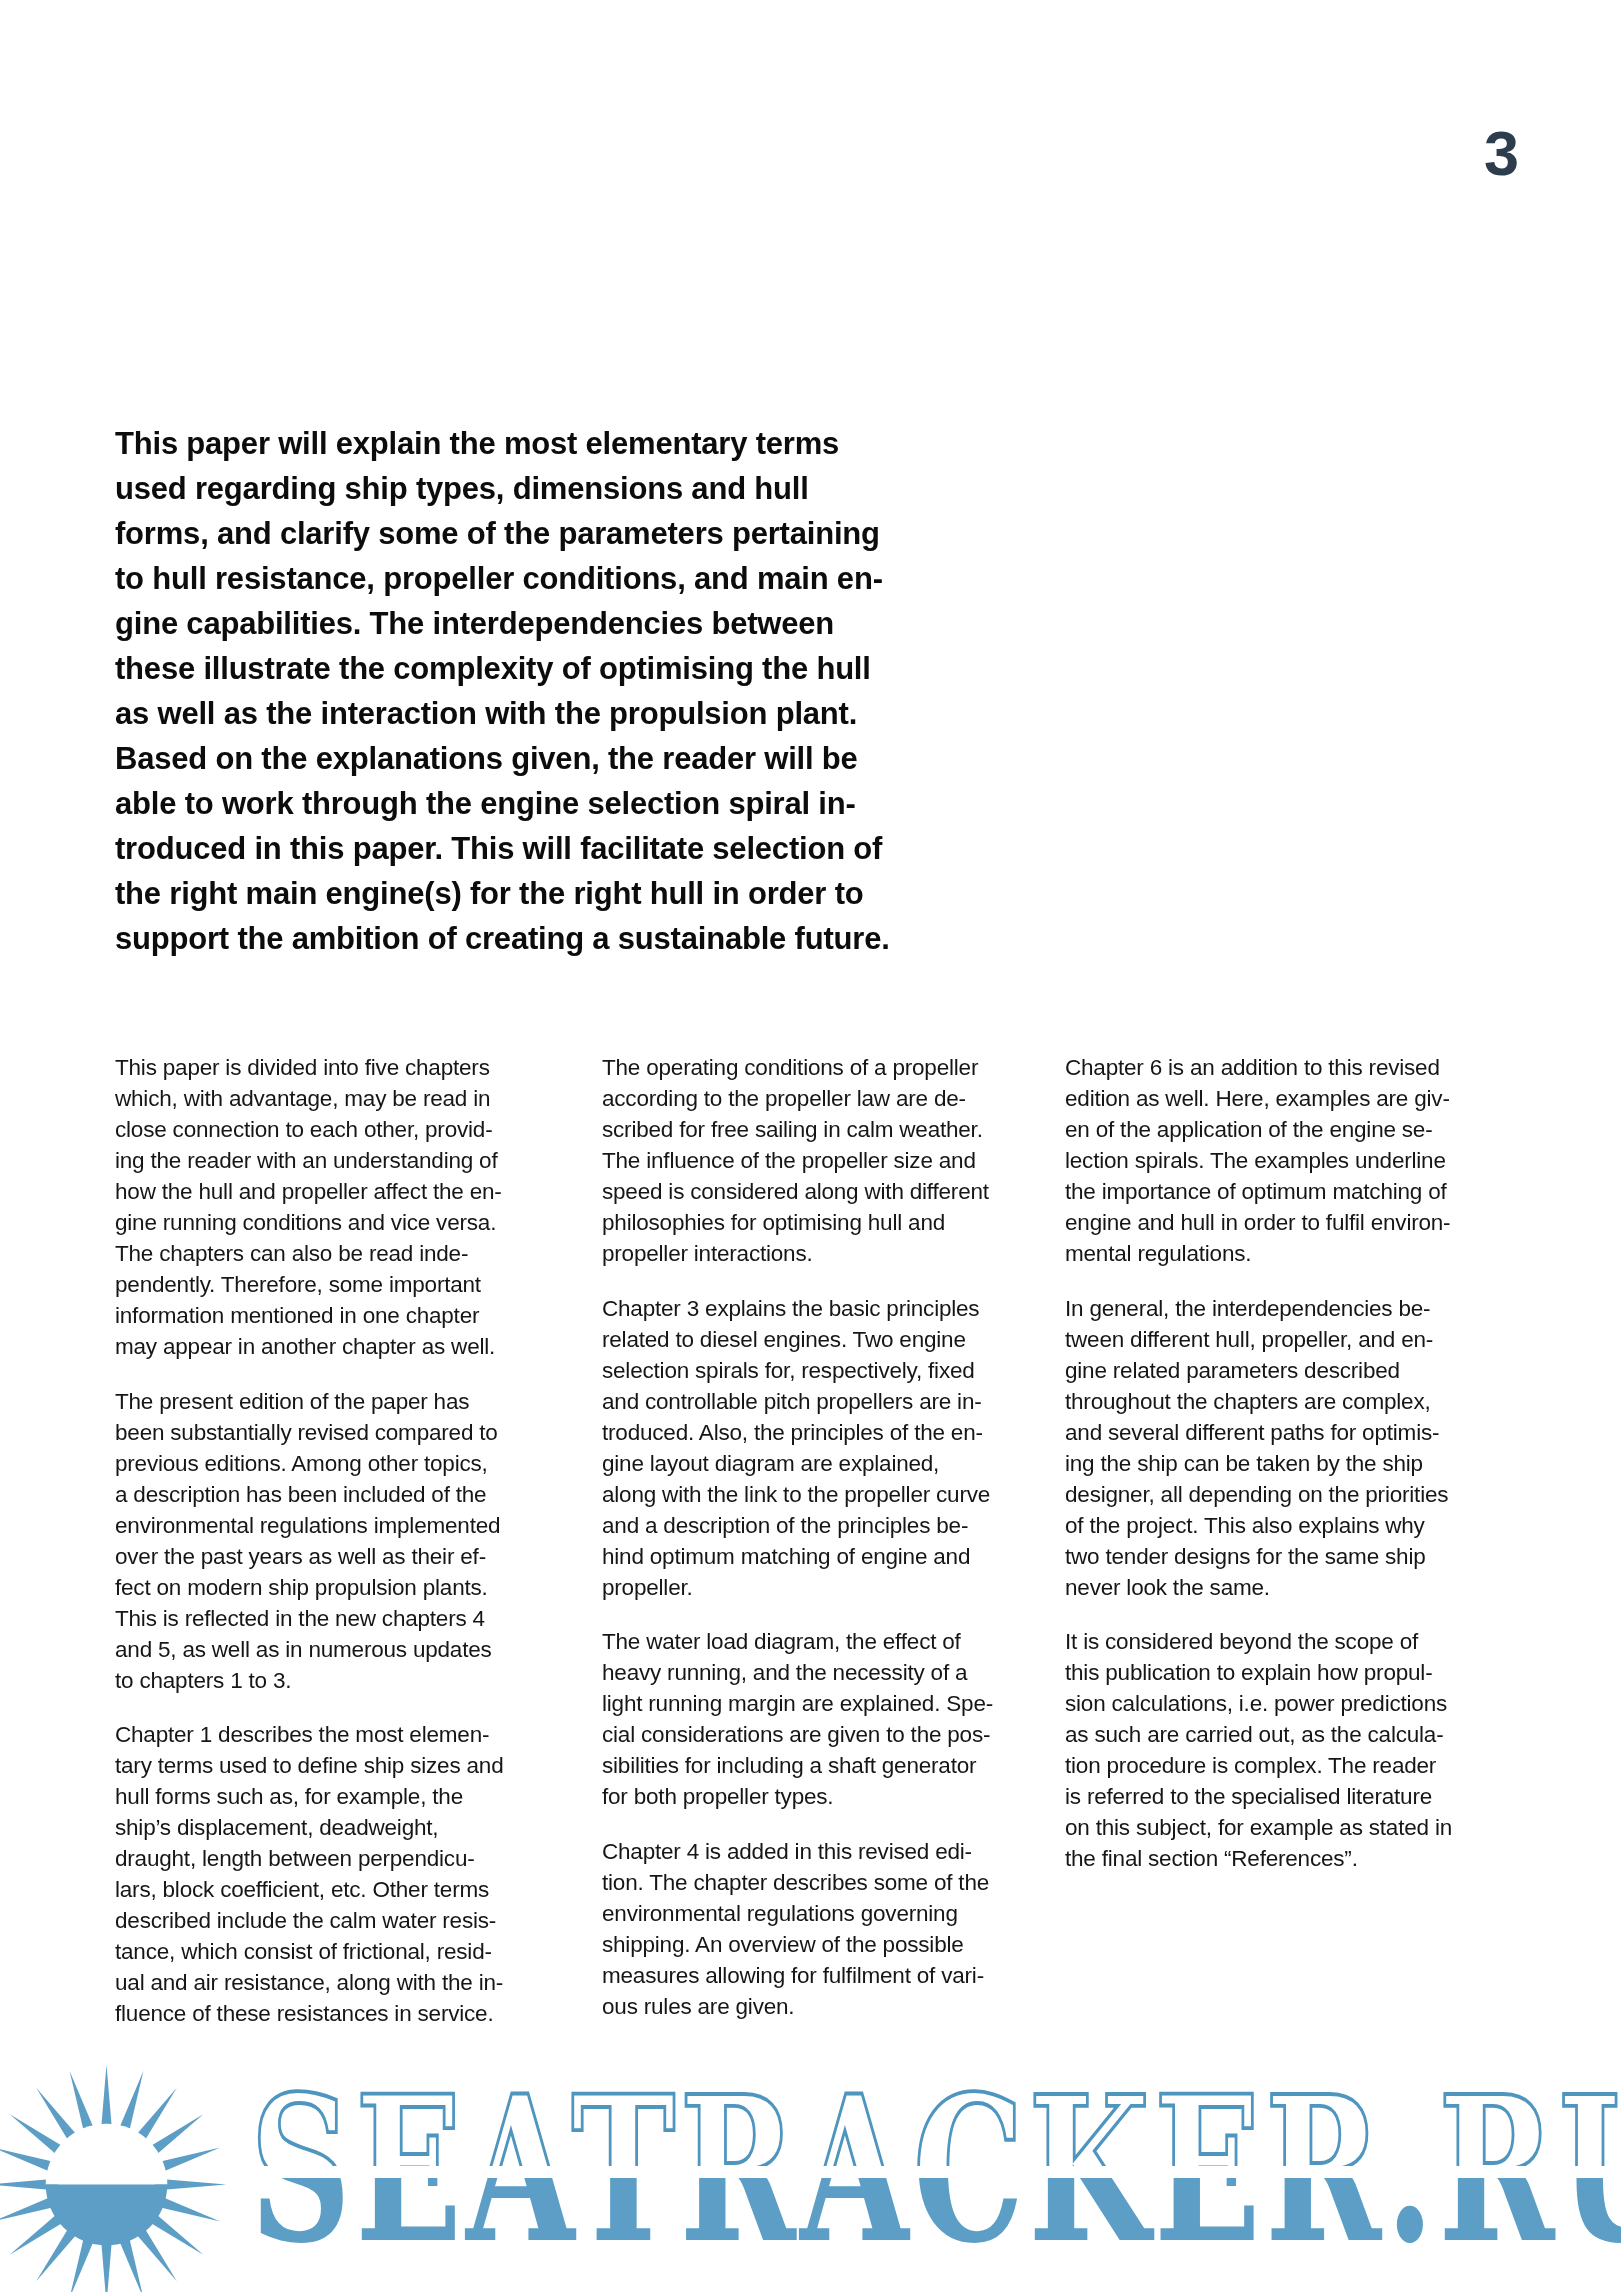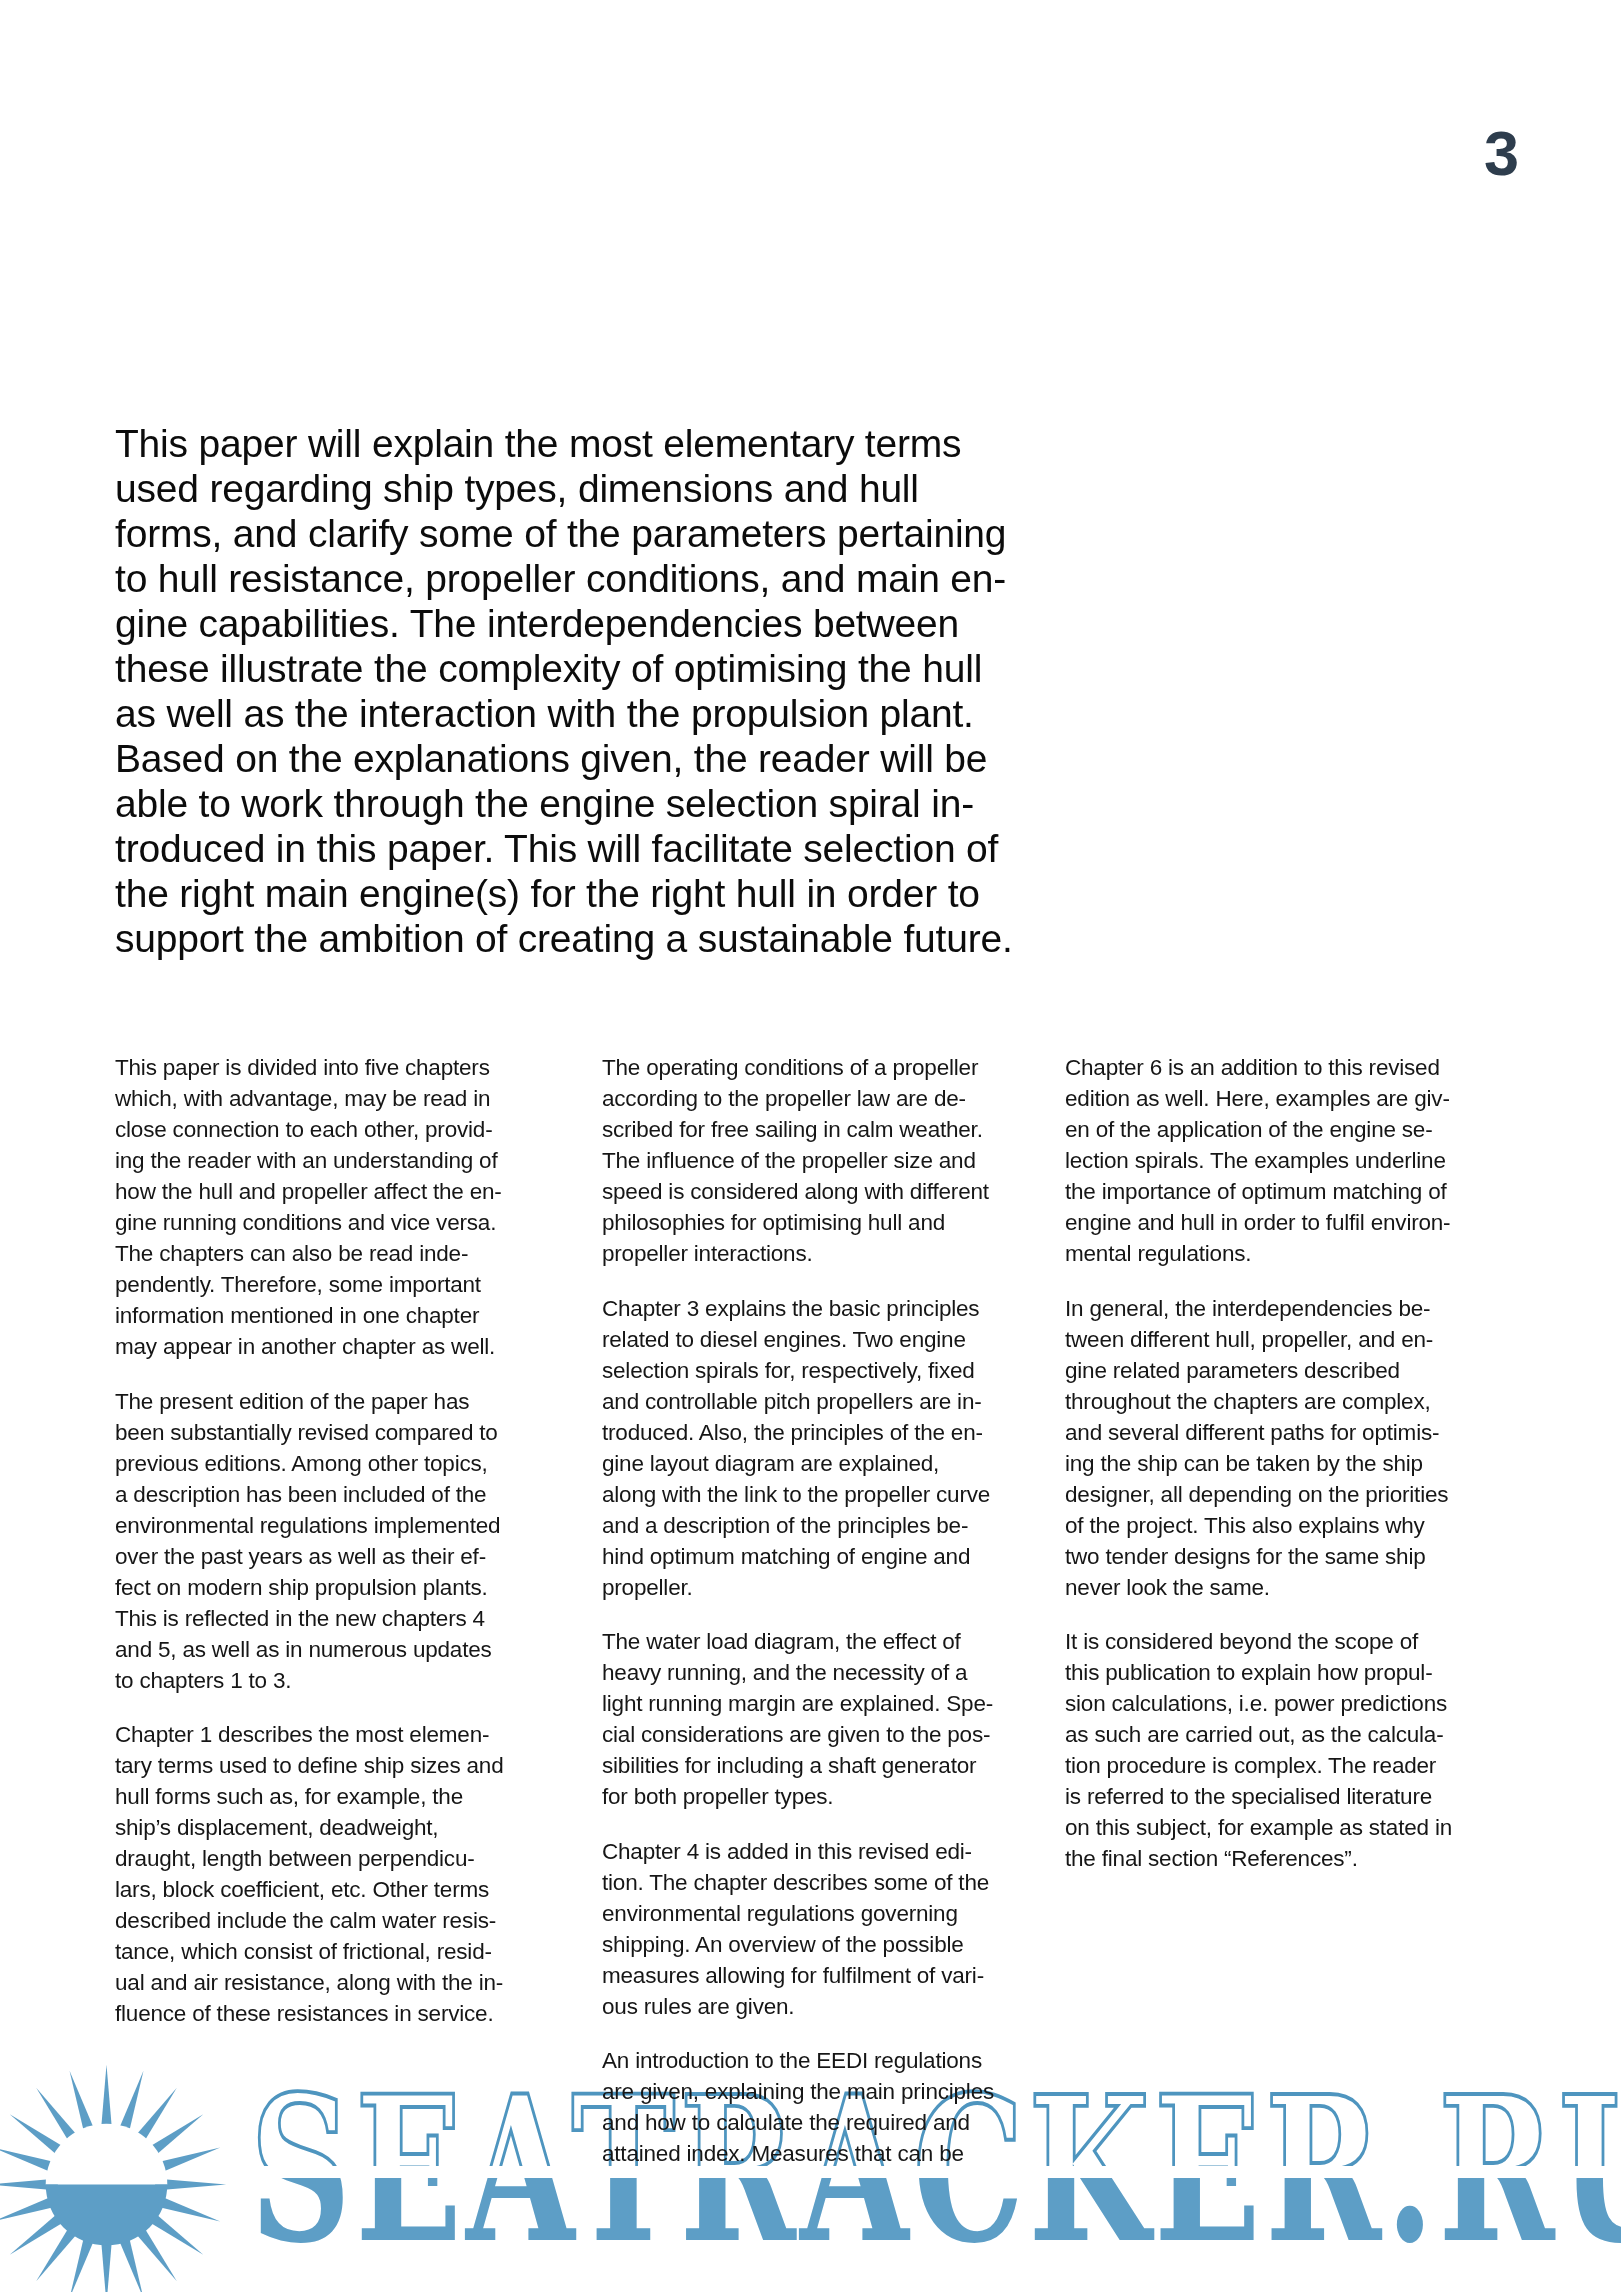--- a/index.html
+++ b/index.html
@@ -36,22 +36,22 @@
     top: 122px; left: 0;
     width: 1519px;
     text-align: right;
     font-weight: bold;
     font-size: 63px;
     line-height: 1;
   }
   .intro {
     position: absolute;
     left: 115px; top: 421px;
-    font-size: 39px;
-    font-weight: normal;
+    font-size: 31px;
+    font-weight: bold;
     line-height: 45px;
     letter-spacing: -0.2px;
     white-space: pre;
     color: #0c0c0c;
   }
   .col { position: absolute; top: 1052px; width: 433px; }
   .col-1 { left: 115px; }
   .col-2 { left: 602px; }
   .col-3 { left: 1065px; }
   .col p {
@@ -171,24 +171,20 @@
 light running margin are explained. Spe-
 cial considerations are given to the pos-
 sibilities for including a shaft generator
 for both propeller types.</p>
         <p>Chapter 4 is added in this revised edi-
 tion. The chapter describes some of the
 environmental regulations governing
 shipping. An overview of the possible
 measures allowing for fulfilment of vari-
 ous rules are given.</p>
-        <p>An introduction to the EEDI regulations
-are given, explaining the main principles
-and how to calculate the required and
-attained index. Measures that can be</p>
       </div>
     <div class="col col-3">
         <p>Chapter 6 is an addition to this revised
 edition as well. Here, examples are giv-
 en of the application of the engine se-
 lection spirals. The examples underline
 the importance of optimum matching of
 engine and hull in order to fulfil environ-
 mental regulations.</p>
         <p>In general, the interdependencies be-

